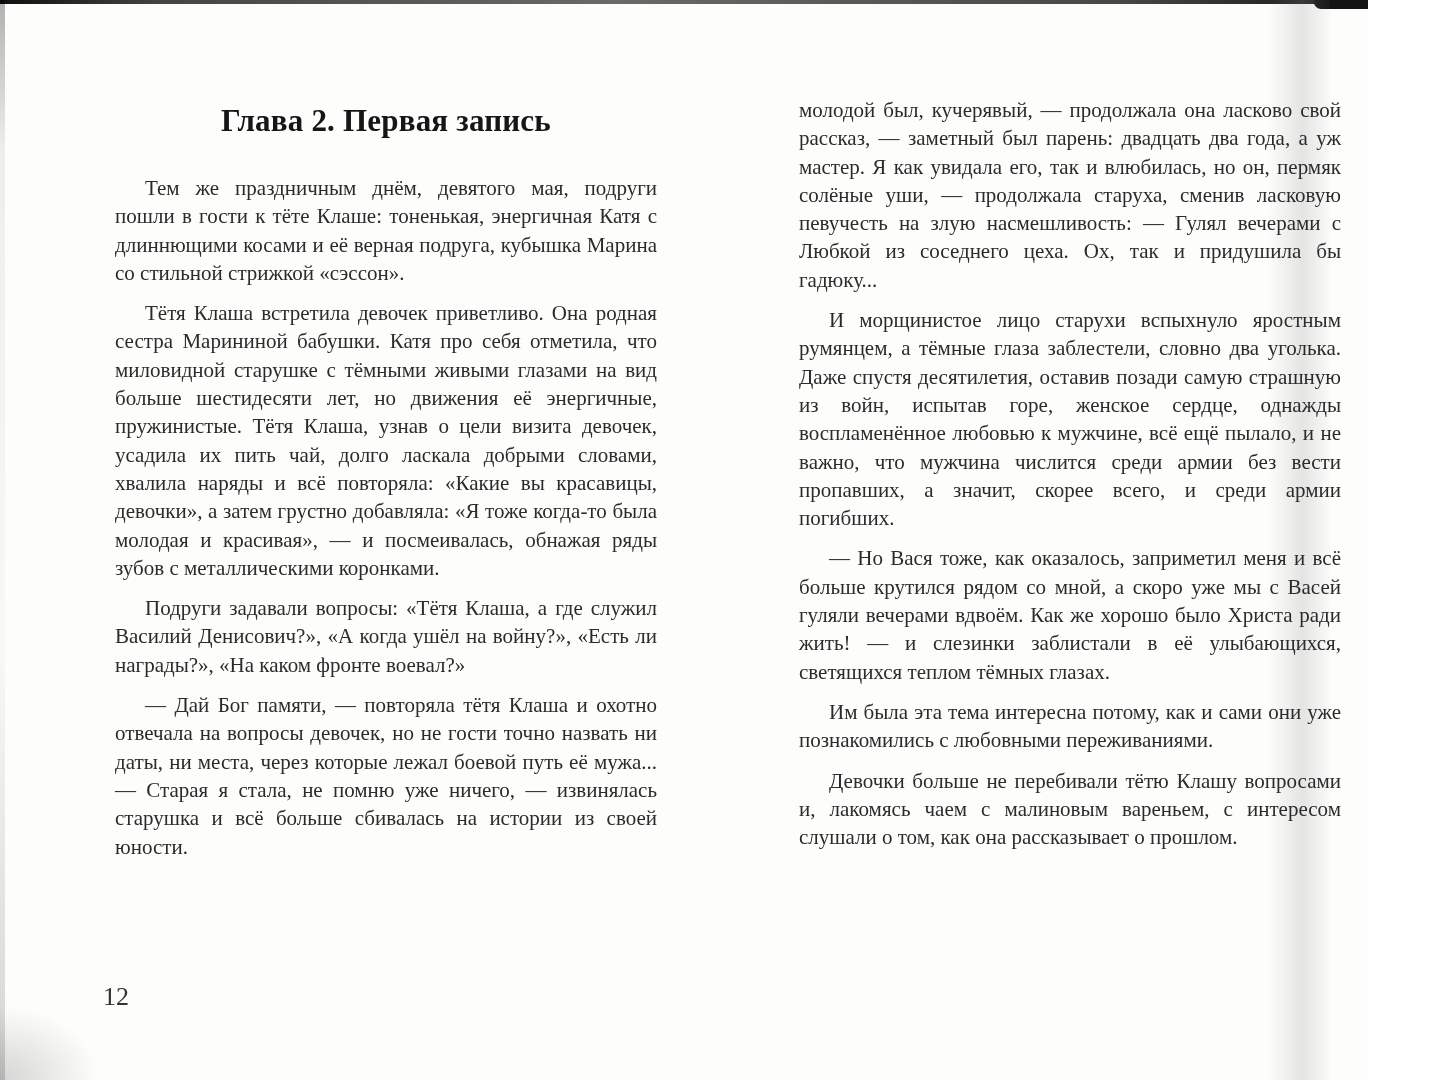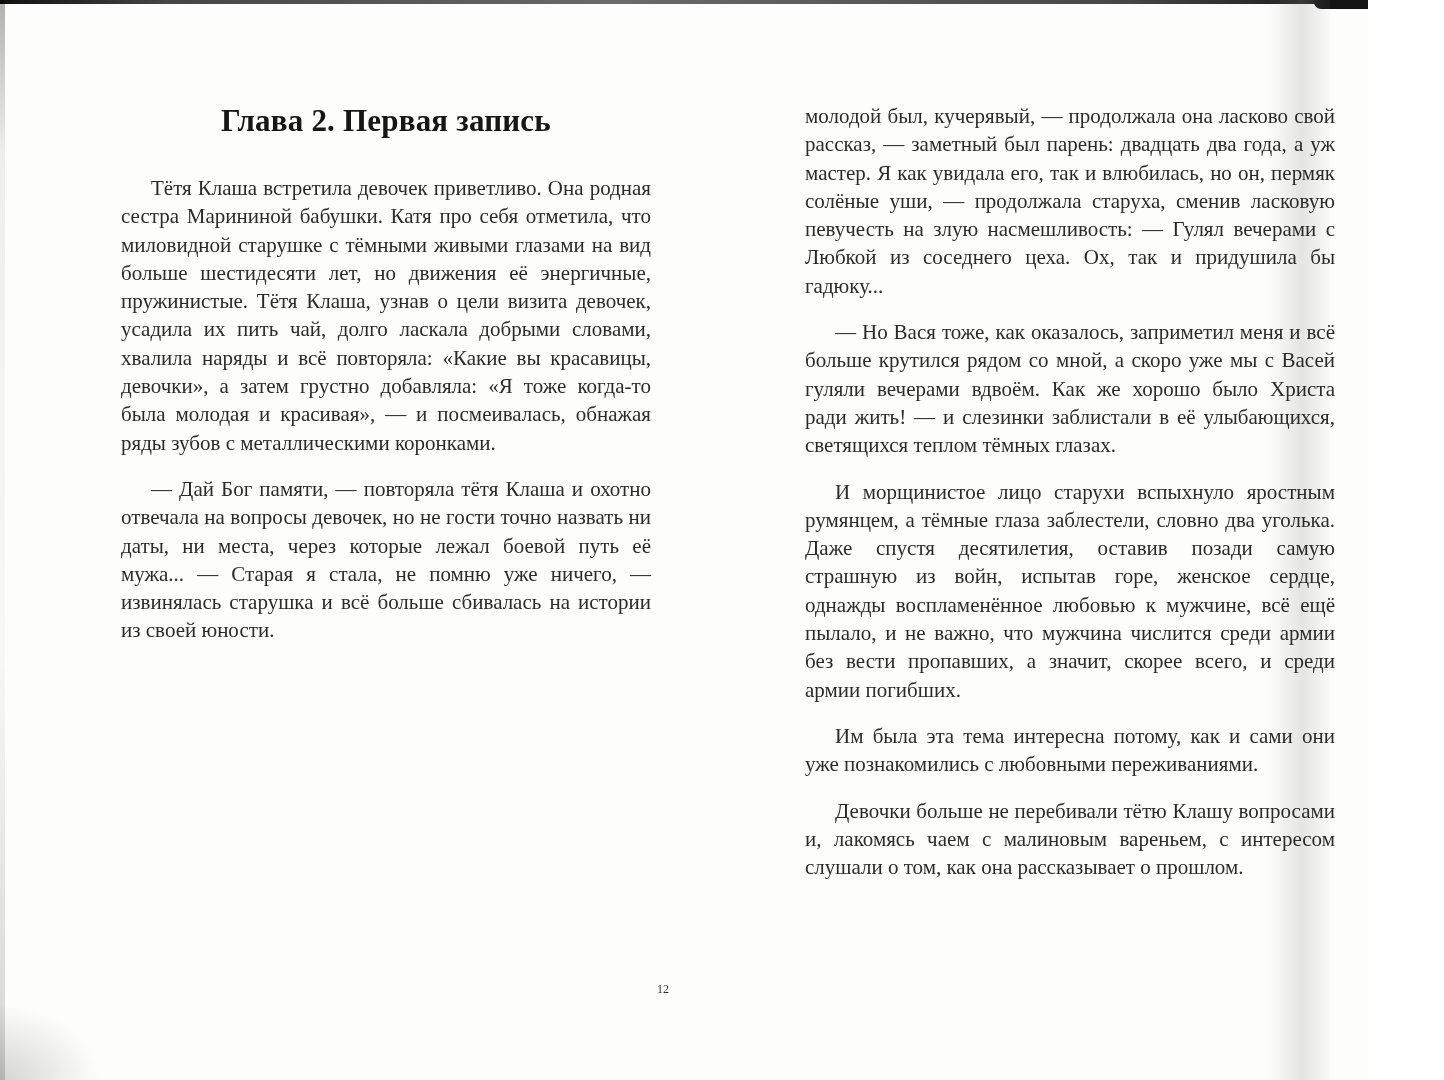--- a/index.html
+++ b/index.html
@@ -52,60 +52,62 @@
     margin:0 0 32px 0;
     font-size:31px;
     line-height:42px;
     font-weight:700;
     text-align:center;
     color:#161616;
     letter-spacing:0.2px;
   }
 
   .column p {
-    margin:18px;
+    margin:12px;
     text-indent:30px;
   }
   .column p.no-indent { text-indent:0; }
 
   .page-num {
     position:absolute;
     top:982px;
     width:566px;
-    text-align:right;
-    font-size:12px;
+    text-align:left;
+    font-size:26px;
     color:#333333;
   }
   .page-num-left  { left:103px; }
   .page-num-right { left:787px; }
 </style>
 </head>
 <body>
 
 <div class="stage">
 
   <div class="edge-top"></div>
   <div class="corner-tr"></div>
   <div class="edge-right"></div>
   <div class="edge-left"></div>
   <div class="corner-bl"></div>
 
   <div class="column column-left" lang="ru">
     <h1 class="chapter-heading">Глава 2. Первая запись</h1>
     <div>
+        <p>Тем же праздничным днём, девятого мая, подруги пошли в гости к тёте Клаше: тоненькая, энергичная Катя с длиннющими косами и её верная подруга, кубышка Марина со стильной стрижкой «сэссон».</p>
         <p>Тётя Клаша встретила девочек приветливо. Она родная сестра Марининой бабушки. Катя про себя отметила, что миловидной старушке с тёмными живыми глазами на вид больше шестидесяти лет, но движения её энергичные, пружинистые. Тётя Клаша, узнав о цели визита девочек, усадила их пить чай, долго ласкала добрыми словами, хвалила наряды и всё повторяла: «Какие вы красавицы, девочки», а затем грустно добавляла: «Я тоже когда-то была молодая и красивая», — и посмеивалась, обнажая ряды зубов с металлическими коронками.</p>
+        <p>Подруги задавали вопросы: «Тётя Клаша, а где служил Василий Денисович?», «А когда ушёл на войну?», «Есть ли награды?», «На каком фронте воевал?»</p>
         <p>— Дай Бог памяти, — повторяла тётя Клаша и охотно отвечала на вопросы девочек, но не гости точно назвать ни даты, ни места, через которые лежал боевой путь её мужа... — Старая я стала, не помню уже ничего, — извинялась старушка и всё больше сбивалась на истории из своей юности.</p>
       </div>
   </div>
 
   <div class="column column-right" lang="ru">
     <p class="no-indent">молодой был, кучерявый, — продолжала она ласково свой рассказ, — заметный был парень: двадцать два года, а уж мастер. Я как увидала его, так и влюбилась, но он, пермяк солёные уши, — продолжала старуха, сменив ласковую певучесть на злую насмешливость: — Гулял вечерами с Любкой из соседнего цеха. Ох, так и придушила бы гадюку...</p>
     <div>
+        <p>И морщинистое лицо старухи вспыхнуло яростным румянцем, а тёмные глаза заблестели, словно два уголька. Даже спустя десятилетия, оставив позади самую страшную из войн, испытав горе, женское сердце, однажды воспламенённое любовью к мужчине, всё ещё пылало, и не важно, что мужчина числится среди армии без вести пропавших, а значит, скорее всего, и среди армии погибших.</p>
         <p>— Но Вася тоже, как оказалось, заприметил меня и всё больше крутился рядом со мной, а скоро уже мы с Васей гуляли вечерами вдвоём. Как же хорошо было Христа ради жить! — и слезинки заблистали в её улыбающихся, светящихся теплом тёмных глазах.</p>
-        <p>И морщинистое лицо старухи вспыхнуло яростным румянцем, а тёмные глаза заблестели, словно два уголька. Даже спустя десятилетия, оставив позади самую страшную из войн, испытав горе, женское сердце, однажды воспламенённое любовью к мужчине, всё ещё пылало, и не важно, что мужчина числится среди армии без вести пропавших, а значит, скорее всего, и среди армии погибших.</p>
         <p>Им была эта тема интересна потому, как и сами они уже познакомились с любовными переживаниями.</p>
         <p>Девочки больше не перебивали тётю Клашу вопросами и, лакомясь чаем с малиновым вареньем, с интересом слушали о том, как она рассказывает о прошлом.</p>
       </div>
   </div>
 
   <div class="page-num page-num-left">12</div>
 
 </div>
 
 </body></html>

